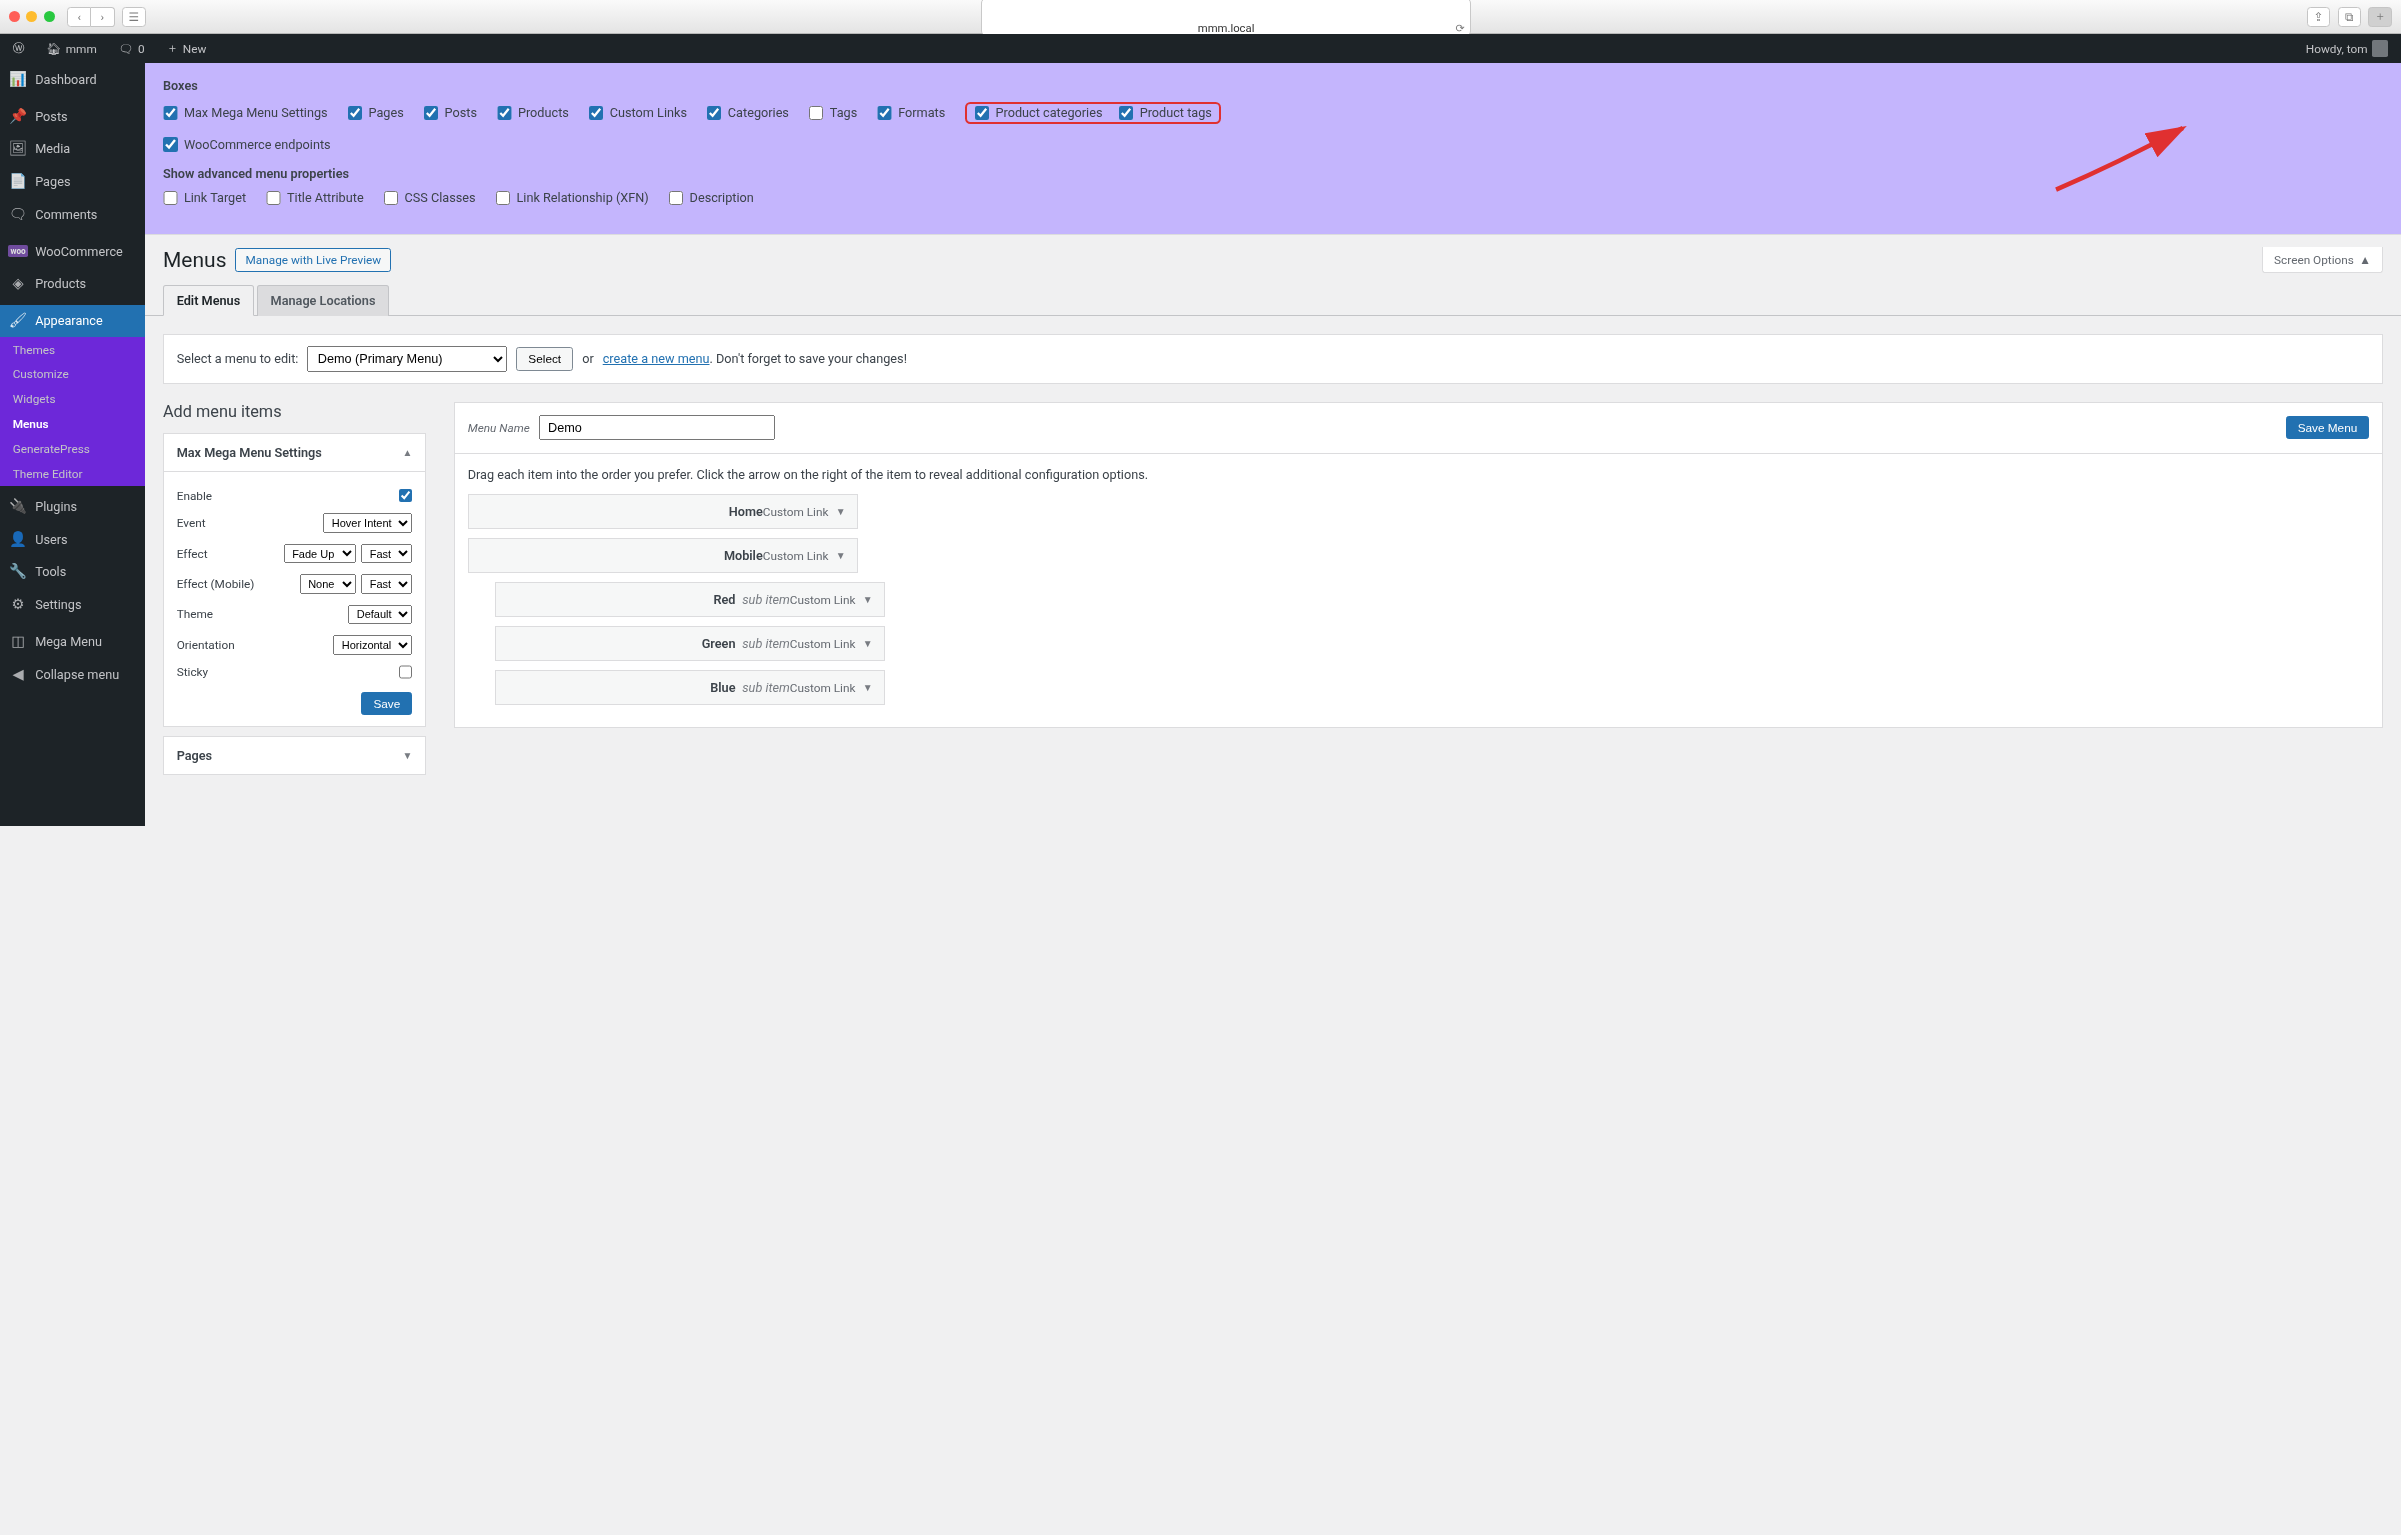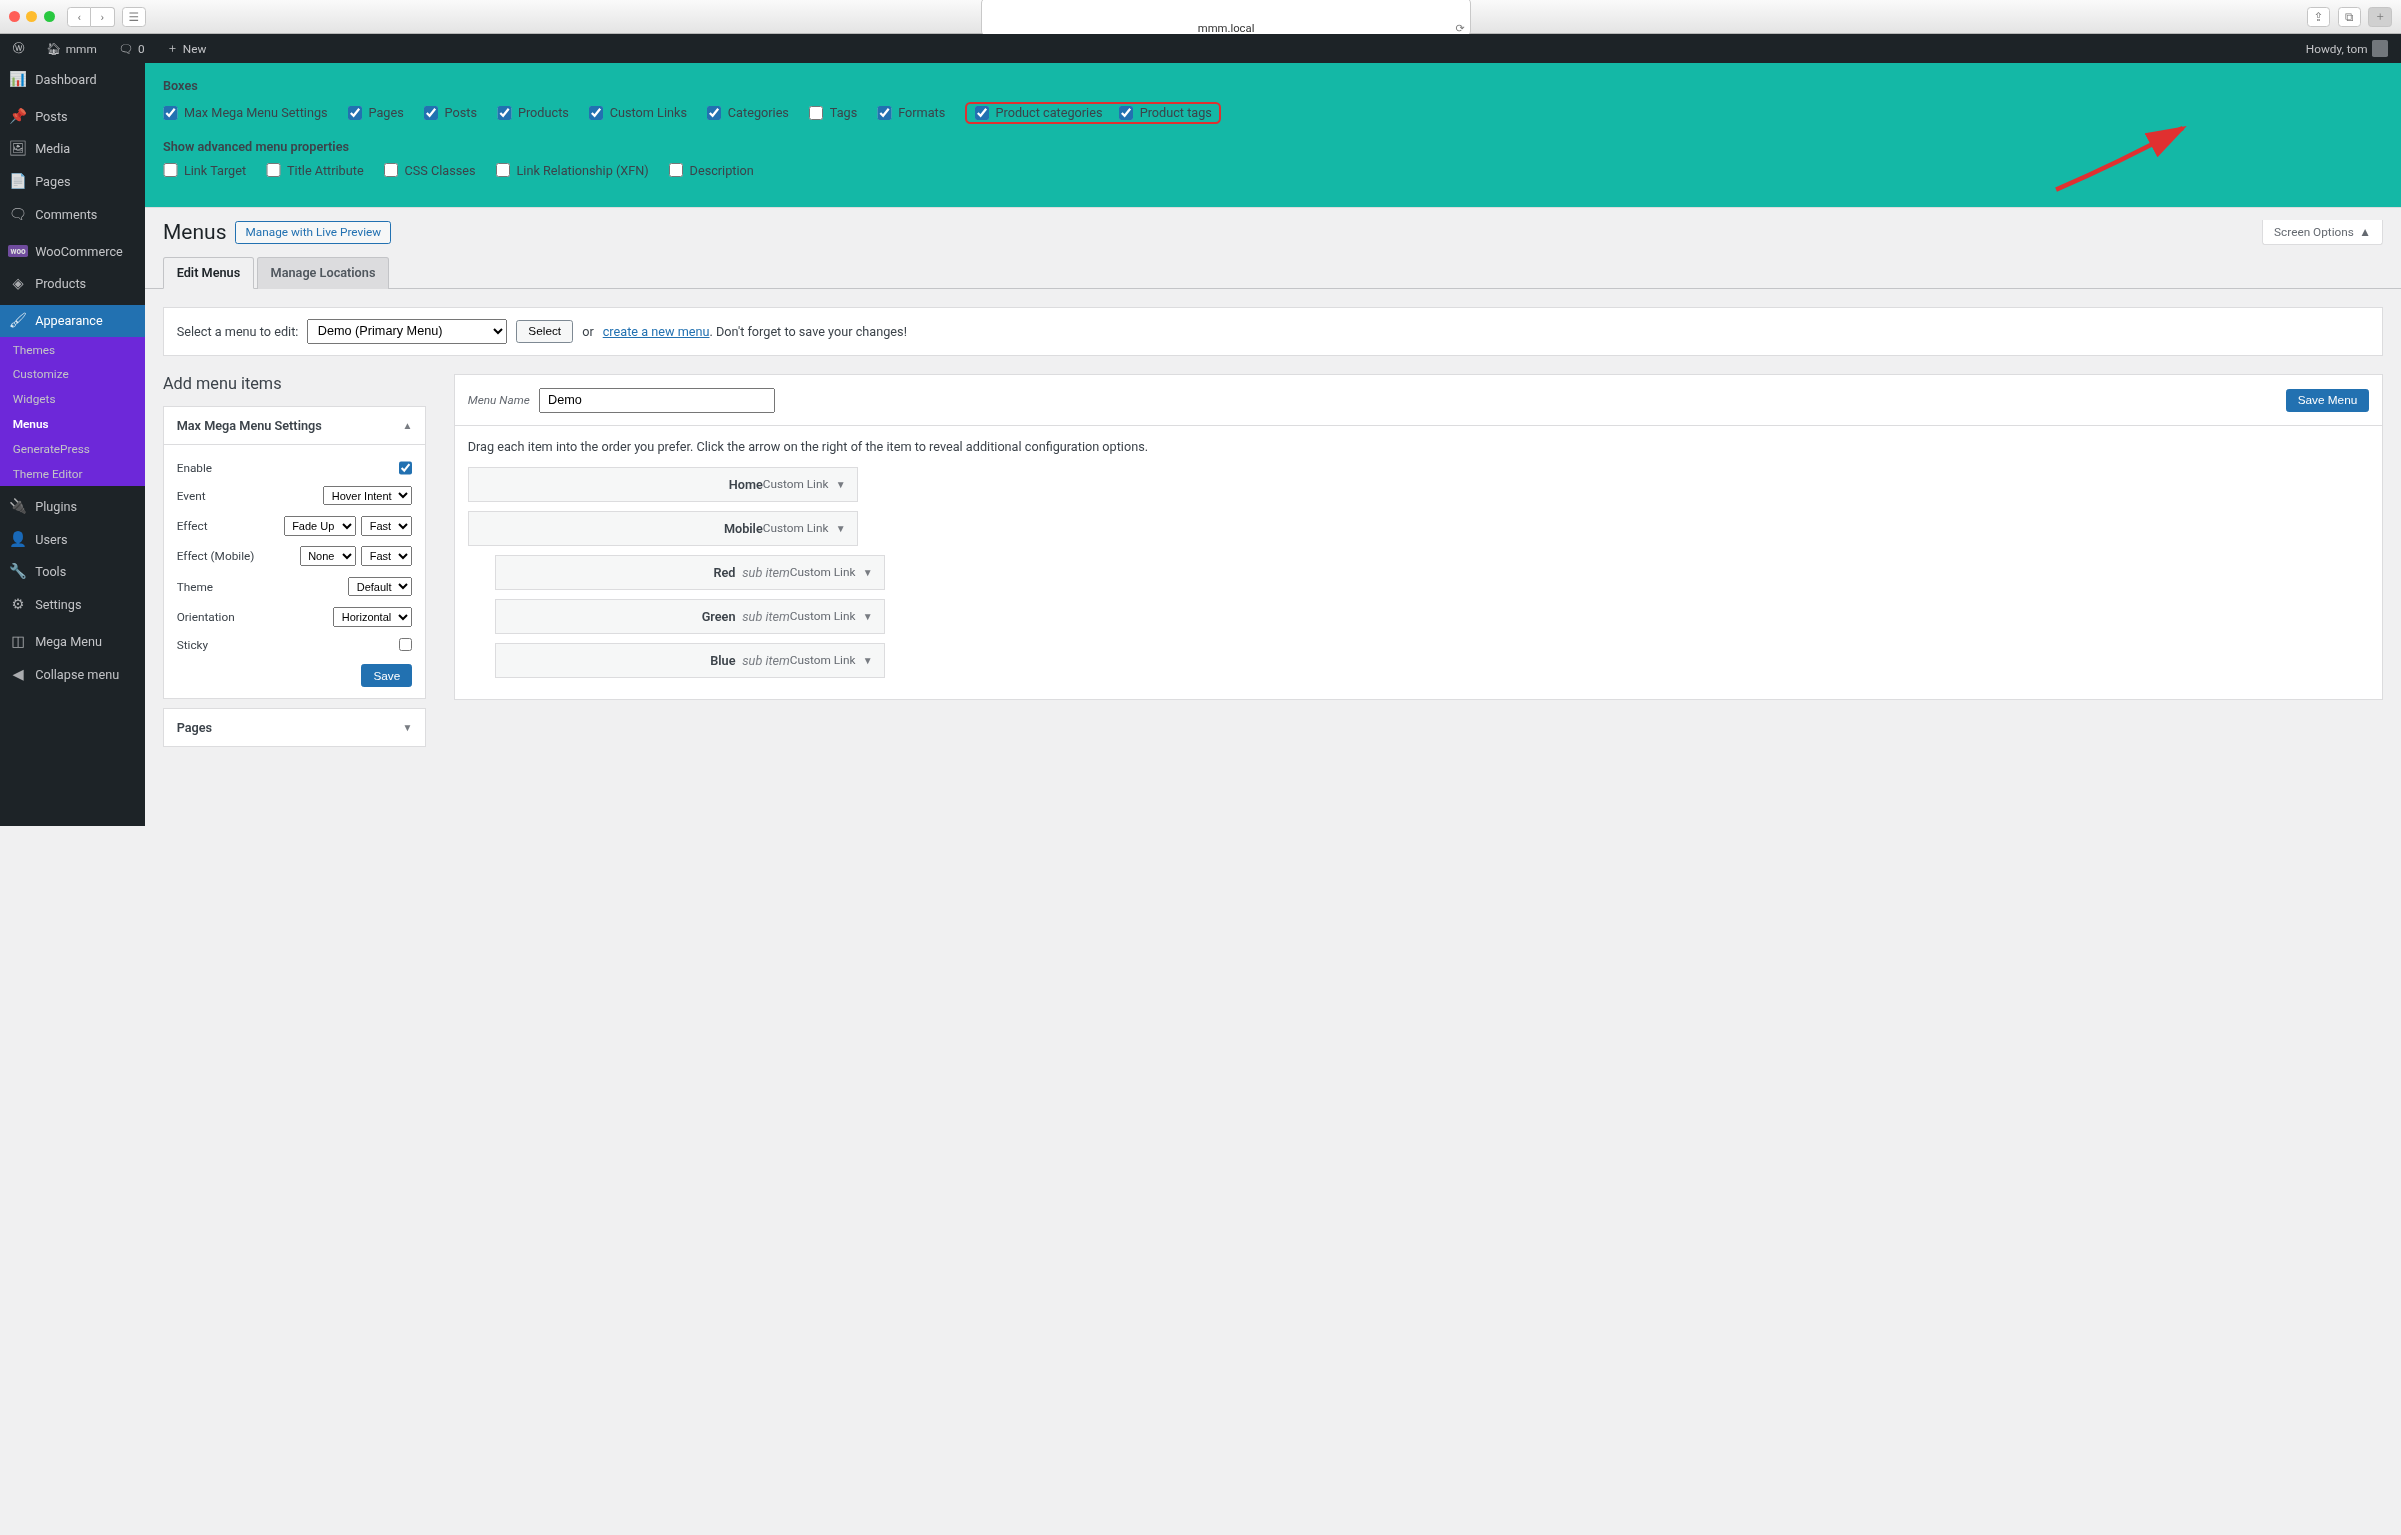--- a/index.html
+++ b/index.html
@@ -25,21 +25,21 @@
 .sb-item { display:flex; align-items:center; gap:8.2px; padding:7.3px 9px; cursor:pointer; position:relative;}
 .sb-item.current { background:#2271b1; color:#fff;}
 .sb-item.current::after{ content:''; position:absolute; right:-7.3px; top:50%; margin-top:-7.3px; border:7.3px solid transparent; border-left-color:#2271b1;}
 .sb-icon { width:18px; height:18px; display:flex; align-items:center; justify-content:center; font-size:14.5px; opacity:.85;}
 .sb-sub { background:#6d28d9; }
 .sb-sub .sb-subitem{ padding:5.4px 11px 5.4px 12.7px; font-size:11.8px; color:#c3c4c7; cursor:pointer;}
 .sb-sub .sb-subitem.current{ color:#fff; font-weight:600;}
 .sb-sep{ height:4.5px; }
 .woo-badge{ background:#7f54b3; color:#fff; font-size:8.2px; padding:0.9px 2.7px; border-radius:1.8px; font-weight:bold;}
 .main { flex:1; overflow-y:auto; background:#f0f0f1; position:relative;}
-.screen-opts-panel { background:#14b8a6; border-bottom:0.9px solid #dcdcde; padding:14.5px 18px; margin:0 0 0 0;}
+.screen-opts-panel { background:#c4b5fd; border-bottom:0.9px solid #dcdcde; padding:14.5px 18px; margin:0 0 0 0;}
 .screen-opts-panel h5{ font-size:12.7px; font-weight:600; margin-bottom:9px;}
 .opt-row{ display:flex; flex-wrap:wrap; gap:12.7px 20px; margin-bottom:14.5px;}
 .opt-ck{ display:flex; align-items:center; gap:6.4px; font-size:12.7px;}
 .opt-ck input{ width:14.5px; height:14.5px; accent-color:#2271b1;}
 .highlight-box{ border:2.7px solid #e03030; border-radius:5.4px; padding:1.8px 7.3px; display:inline-flex; gap:16.3px;}
 .page-head { display:flex; align-items:center; gap:9px; padding:12.7px 18px 0 18px; position:relative;}
 .page-head h1{ font-size:21px; font-weight:400; color:#1d2327;}
 .btn-secondary{ display:inline-block; padding:3.6px 9px; border:0.9px solid #2271b1; color:#2271b1; background:#f6f7f7; border-radius:2.7px; font-size:11.8px; cursor:pointer;}
 .screen-opts-toggle { position:absolute; right:18px; top:12px; background:#fff; border:0.9px solid #dcdcde; border-top:none; border-radius:0 0 3.6px 3.6px; padding:5.4px 11px; font-size:11.8px; color:#646970; cursor:pointer; display:flex; align-items:center; gap:5.4px;}
 .tabs { display:flex; padding: 12.7px 18px 0 18px; border-bottom:0.9px solid #c3c4c7; gap:3px;}
@@ -240,20 +240,24 @@
           <span class="highlight-box">
             <label class="opt-ck">
                 <input type="checkbox" checked="" style="">
                 <span>Product categories</span>
               </label>
             <label class="opt-ck">
                 <input type="checkbox" checked="" style="">
                 <span>Product tags</span>
               </label>
           </span>
+          <label class="opt-ck" style="flex-basis:100%;">
+              <input type="checkbox" checked="" style="">
+              <span>WooCommerce endpoints</span>
+            </label>
         </div>
         <h5>Show advanced menu properties</h5>
         <div class="opt-row">
           <label class="opt-ck">
               <input type="checkbox" style="">
               <span>Link Target</span>
             </label>
           <label class="opt-ck">
               <input type="checkbox" style="">
               <span>Title Attribute</span>

